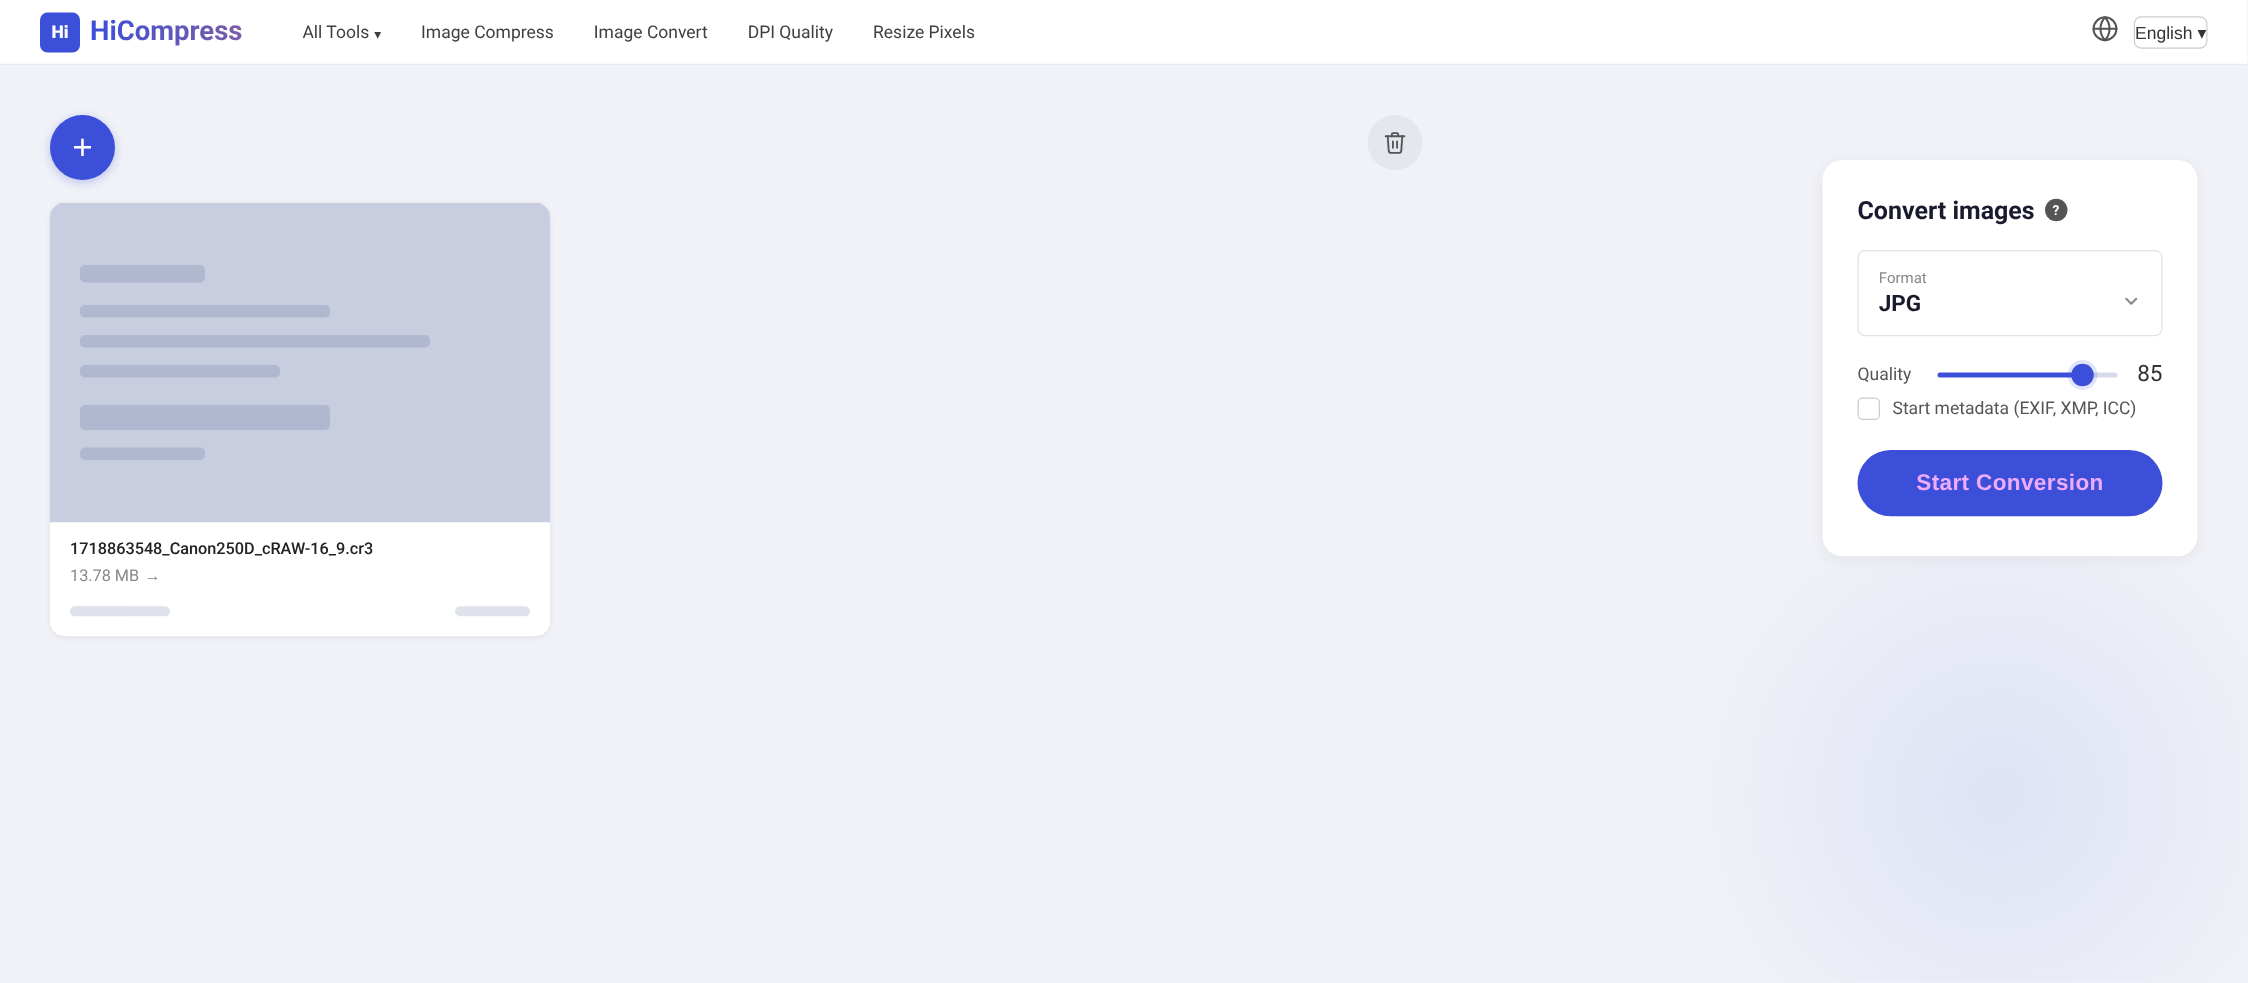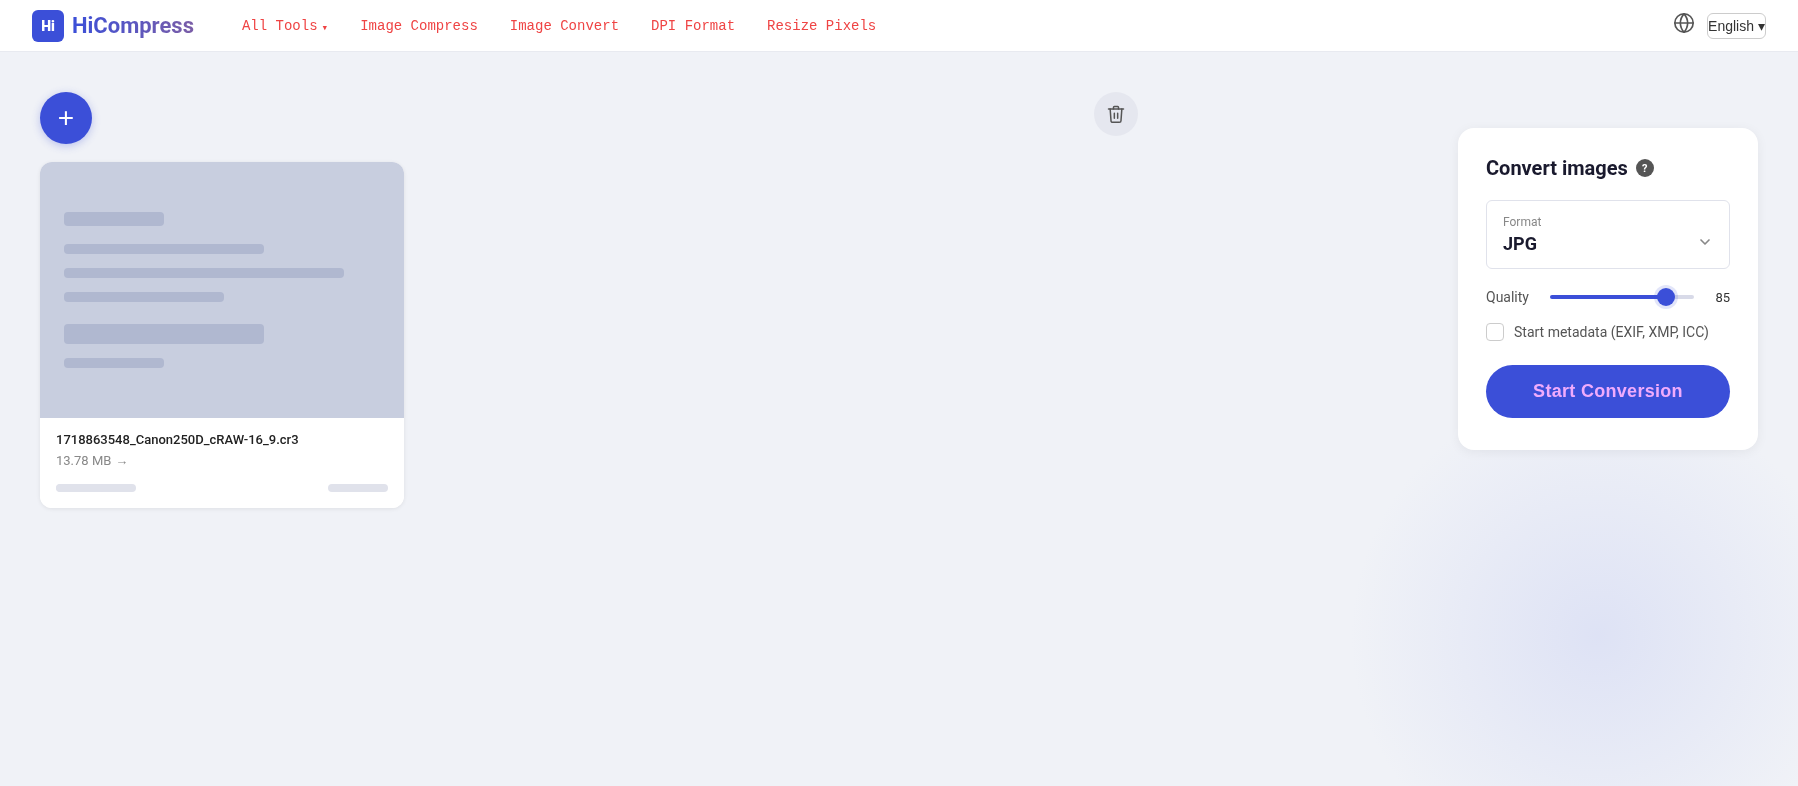--- a/index.html
+++ b/index.html
@@ -49,27 +49,26 @@
       background-clip: text;
     }
     .nav-links {
       display: flex;
       align-items: center;
       gap: 32px;
       flex: 1;
     }
     .nav-link {
       font-size: 14px;
-      color: #ef4444;
+      color: #404040;
       cursor: pointer;
       display: flex;
       align-items: flex-end;
       gap: 4px;
       white-space: nowrap;
-      font-family: Liberation Mono, monospace;
     }
     .nav-right {
       display: flex;
       align-items: center;
       gap: 12px;
     }
     .lang-btn {
       border: 1.5px solid #ccc;
       border-radius: 6px;
       padding: 4px 0;
@@ -123,21 +122,21 @@
       top: 40px;
       right: 660px;
     }
     .delete-btn svg { width: 20px; height: 20px; color: #555; }
 
     
     .file-card {
       position: absolute;
       top: 110px;
       left: 40px;
-      width: 364px;
+      width: 400px;
       background: #fff;
       border-radius: 12px;
       overflow: hidden;
       box-shadow: 0 1px 4px rgba(0,0,0,0.08);
     }
     .file-preview {
       width: 100%;
       height: 256px;
       background: #c8cedf;
       display: flex;
@@ -269,21 +268,21 @@
       font-size: 18px;
       font-weight: 700;
       color: #1a1a2e;
     }
 
     
     .quality-row {
       display: flex;
       align-items: center;
       gap: 12px;
-      margin-bottom: 18px;
+      margin-bottom: 8px;
     }
     .quality-label {
       font-size: 14px;
       color: #555;
       white-space: nowrap;
       min-width: 52px;
     }
     .quality-slider {
       flex: 1;
       -webkit-appearance: none;
@@ -298,21 +297,21 @@
       -webkit-appearance: none;
       appearance: none;
       width: 18px;
       height: 18px;
       border-radius: 50%;
       background: #3b4fd8;
       cursor: pointer;
       box-shadow: 0 0 0 3px rgba(59,79,216,0.15);
     }
     .quality-value {
-      font-size: 13px;
+      font-size: 18px;
       color: #333;
       min-width: 24px;
       text-align: right;
     }
 
     
     .checkbox-row {
       display: flex;
       align-items: center;
       gap: 10px;
@@ -371,21 +370,21 @@
     <span class="logo-text">HiCompress</span>
   </a>
 
   <div class="nav-links">
     <span class="nav-link">
       <span>All Tools</span>
       <span style="font-size:11px;">▾</span>
     </span>
     <span class="nav-link">Image Compress</span>
     <span class="nav-link">Image Convert</span>
-    <span class="nav-link">DPI Format</span>
+    <span class="nav-link">DPI Quality</span>
     <span class="nav-link">Resize Pixels</span>
   </div>
 
   <div class="nav-right">
     <span style="font-size:20px; cursor:pointer; color:#555;">
       <svg width="22" height="22" viewBox="0 0 24 24" fill="none" stroke="currentColor" stroke-width="1.8" stroke-linecap="round" stroke-linejoin="round">
         <circle cx="12" cy="12" r="10"></circle>
         <line x1="2" y1="12" x2="22" y2="12"></line>
         <path d="M12 2a15.3 15.3 0 0 1 4 10 15.3 15.3 0 0 1-4 10 15.3 15.3 0 0 1-4-10 15.3 15.3 0 0 1 4-10z"></path>
       </svg>

